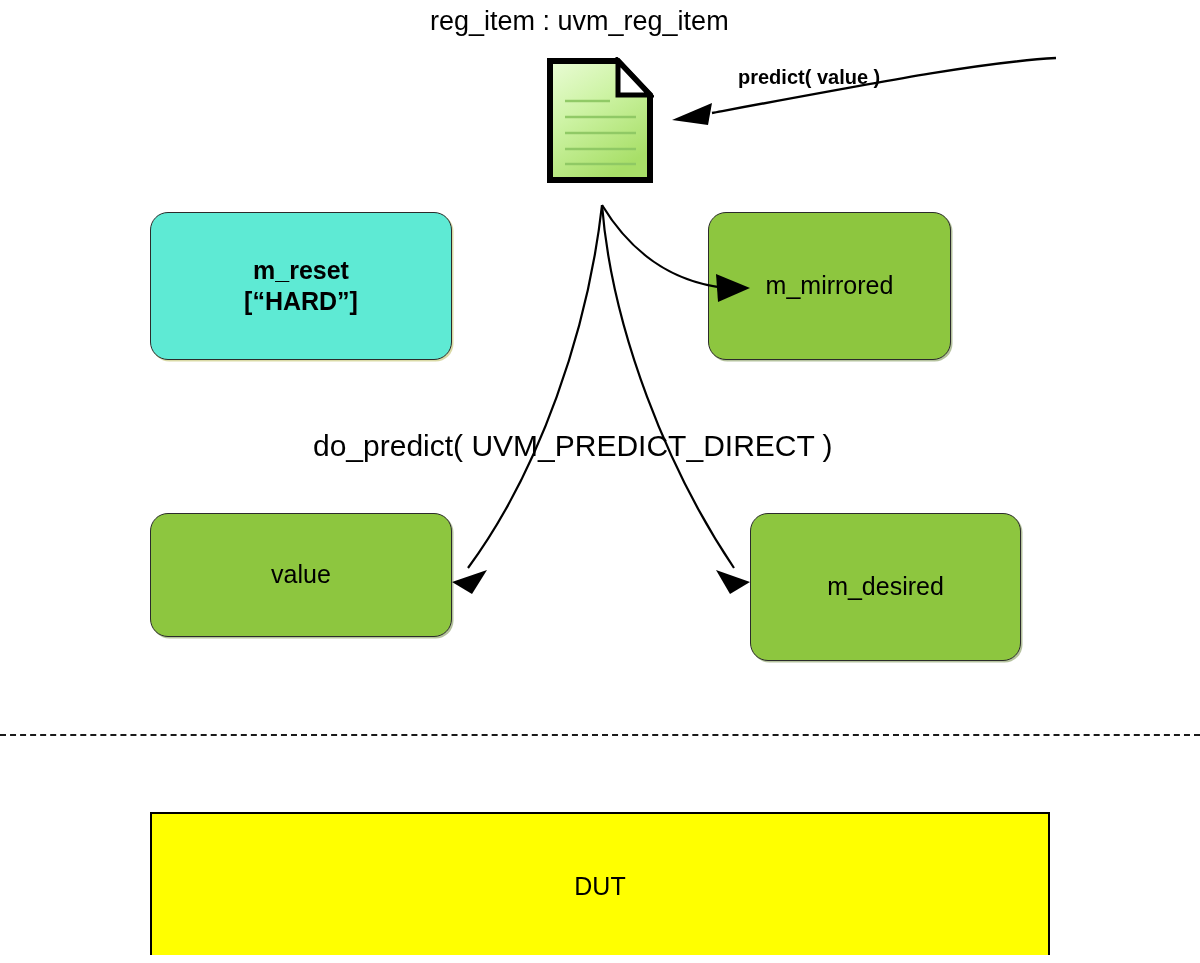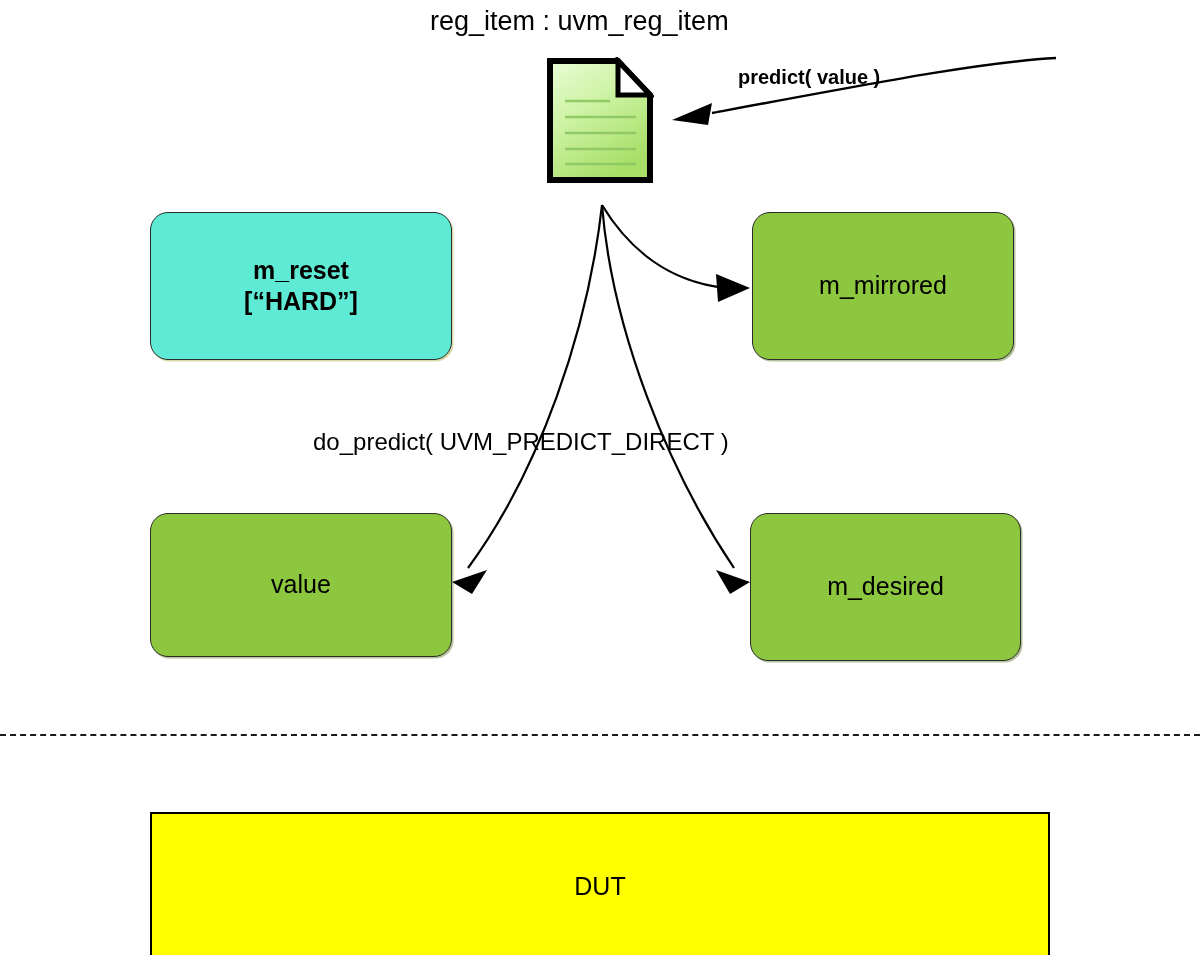--- a/index.html
+++ b/index.html
@@ -34,21 +34,21 @@
     box-sizing: border-box;
     font-size: 27px;
   }
   #predict-label {
     left: 738px; top: 66px;
     font-size: 20px;
     font-weight: bold;
   }
   #do-predict-label {
     left: 313px; top: 428px;
-    font-size: 24px;
+    font-size: 30px;
   }
 
   
   .node {
     position: absolute;
     display: flex;
     align-items: center;
     justify-content: center;
     text-align: center;
     border: 1px solid #2b2b2b;
@@ -62,22 +62,22 @@
     background: #8dc63f;
     box-shadow: 1.5px 1.5px 0 0 rgba(90,120,40,0.45);
   }
   .node.yellow {
     background: #5eead4;
     box-shadow: 1.5px 1.5px 0 0 rgba(150,150,0,0.35);
     font-weight: bold;
   }
 
   #node-m-reset   { left: 150px; top: 212px; width: 302px; height: 148px; }
-  #node-m-mirrored{ left: 752px; top: 212px; width: 262px; height: 148px; }
-  #node-value     { left: 150px; top: 513px; width: 302px; height: 144px; }
+  #node-m-mirrored{ left: 708px; top: 212px; width: 243px; height: 148px; }
+  #node-value     { left: 150px; top: 513px; width: 302px; height: 124px; }
   #node-m-desired { left: 750px; top: 513px; width: 271px; height: 148px; }
 
   .node .node-text { display: block; }
 
   
   #node-dut {
     position: absolute;
     left: 150px; top: 812px;
     width: 900px; height: 143px;
     background: #ffff00;

